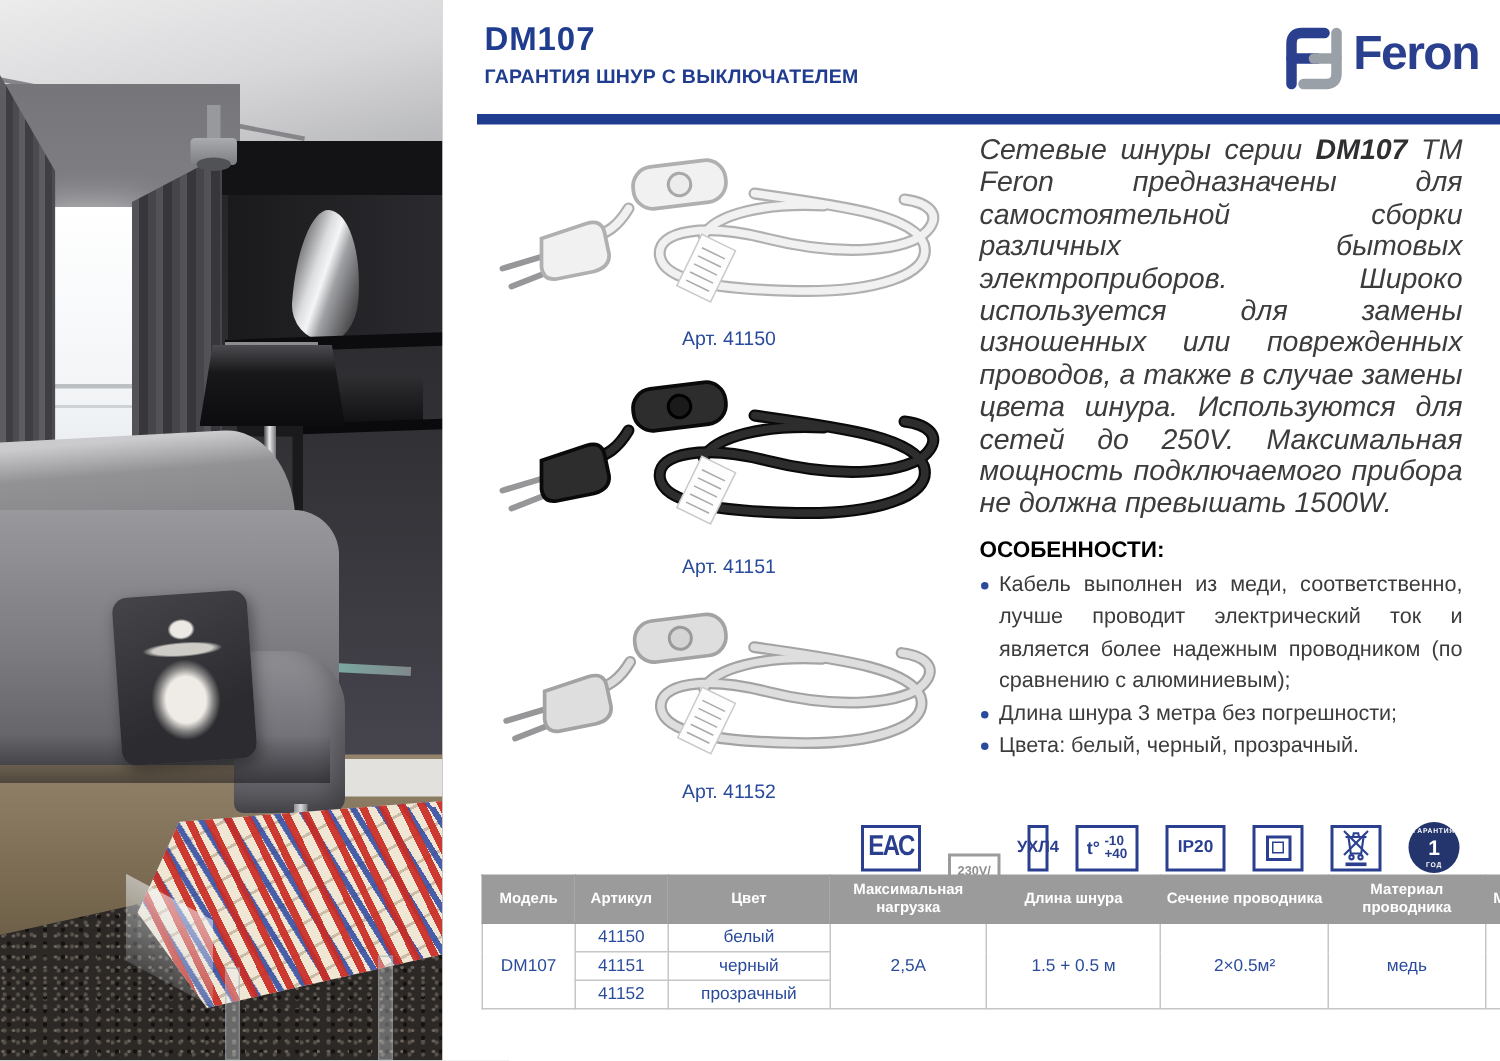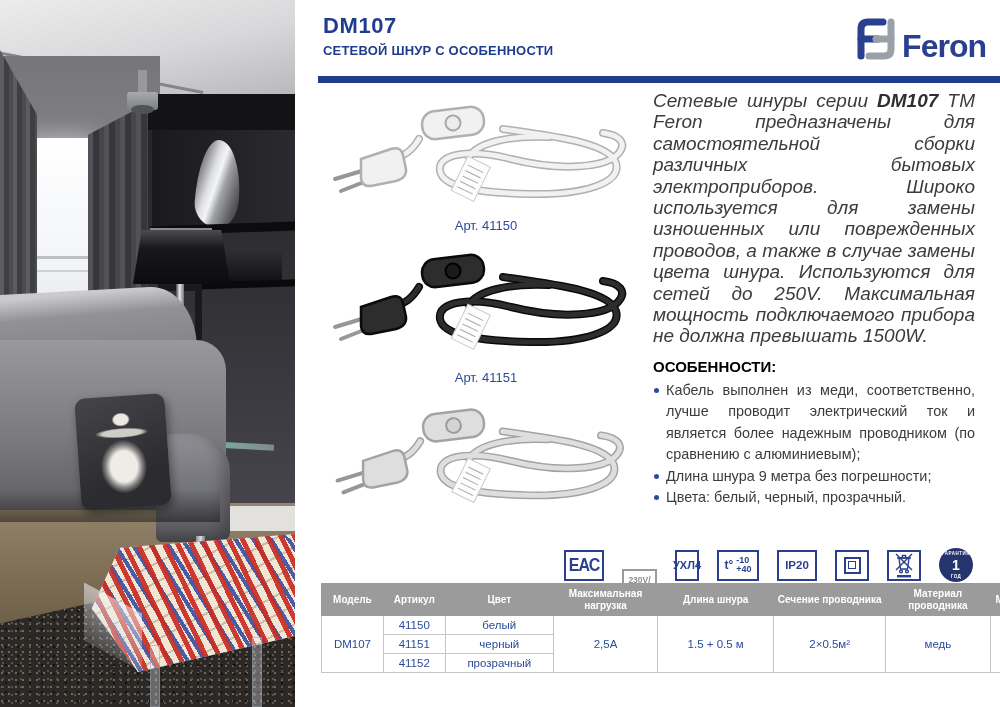--- a/index.html
+++ b/index.html
@@ -96,21 +96,21 @@
   .ph-table-leg1 { left:150px; top:645px; width:10px; height:62px; background:rgba(238,244,250,.32);
     border:1px solid rgba(150,160,170,.5); }
   .ph-table-leg2 { left:252px; top:637px; width:10px; height:70px; background:rgba(238,244,250,.32);
     border:1px solid rgba(150,160,170,.5); }
 
   
   .page { position:absolute; left:295px; top:0; width:705px; height:707px; background:#fff; }
   .page .abs { position:absolute; }
   .title { left:28px; top:13px; font-size:22px; font-weight:700; color:#203c8f; letter-spacing:.6px; }
   .subtitle { left:28px; top:43px; font-size:13px; font-weight:700; color:#203c8f; letter-spacing:.2px; }
-  .logo { right:14px; top:17px; display:flex; align-items:flex-end; gap:6px; }
+  .logo { right:14px; top:17px; display:flex; align-items:flex-start; gap:6px; }
   .brand-text { font-size:32px; font-weight:800; color:#2b3f8f; letter-spacing:-1px; }
   .rule { left:23px; top:76px; width:682px; height:7px; background:#203c8f; }
 
   .product-fig { left:24px; width:334px; }
   .product-fig svg { display:block; width:100%; height:100%; }
   .fig1 { top:92px;  height:122px; }
   .fig2 { top:238px; height:126px; }
   .fig3 { top:396px; height:118px; }
   .caption { left:24px; width:334px; text-align:center; font-size:13px; font-weight:400; color:#2a4b9b; }
   .cap1 { top:218px; } .cap2 { top:370px;text-align:center; } .cap3 { top:520px; }
@@ -126,21 +126,21 @@
     border-radius:50%; background:#2a4b9b; }
   .features li.short { text-align:left; }
 
   .icons-row { left:358px; top:547px; width:320px; height:36px; display:flex; align-items:center;
     justify-content:flex-end; gap:18px; }
   .cert { height:31px; border:2px solid #2a3f8f; color:#2a3f8f; background:#fff; display:flex;
     flex-direction:column; align-items:center; justify-content:center; font-weight:700; flex:0 0 auto; }
   .cert-eac { width:40px; font-size:16px; font-weight:800; letter-spacing:-1px; }
   .cert-eac span { transform:scaleY(1.2); }
   .cert-voltage { width:35px; border-color:#9b9b9d; color:#8e8e90; font-size:8.5px; line-height:9px;margin-top:39px; }
-  .cert-climate { width:24px; font-size:11px; }
+  .cert-climate { width:14px; font-size:11px; }
   .cert-temp { width:42px; flex-direction:row; gap:3px; }
   .cert-temp .t-sym { font-size:12px; }
   .cert-temp .t-vals { display:flex; flex-direction:column; font-size:9px; line-height:9.5px; }
   .cert-ip { width:40px; font-size:11.5px; }
   .cert-classii { width:34px; }
   .classii-outer { width:17px; height:17px; border:2px solid #2a3f8f; display:flex;
     align-items:center; justify-content:center; }
   .classii-inner { width:8px; height:8px; border:1.5px solid #2a3f8f; }
   .cert-weee { width:34px; }
   .cert-warranty { width:34px; height:34px; border:none; border-radius:50%; background:#24356e;
@@ -198,21 +198,21 @@
     <div class="ph-carpet"></div>
     <div class="ph-table-top"></div>
     <div class="ph-table-edge"></div>
     <div class="ph-table-leg1"></div>
     <div class="ph-table-leg2"></div>
   </div>
 
   <div class="page">
 
     <div class="abs title">DM107</div>
-    <div class="abs subtitle">СЕТЕВОЙ ШНУР С ОСОБЕННОСТИ</div>
+    <div class="abs subtitle">ГАРАНТИЯ ШНУР С ВЫКЛЮЧАТЕЛЕМ</div>
 
     <div class="abs logo">
       <span>
         <svg width="40" height="44" viewBox="0 0 40 44">
           <path d="M27,5 L12,5 Q5,5 5,12 L5,39" fill="none" stroke="#2b3f8f" stroke-width="7" stroke-linecap="round"></path>
           <path d="M5,22 L22,22" fill="none" stroke="#2b3f8f" stroke-width="7" stroke-linecap="round"></path>
           <path d="M13,39 L28,39 Q35,39 35,32 L35,5" fill="none" stroke="#9aa0a8" stroke-width="7" stroke-linecap="round"></path>
           <path d="M35,22 L20,22" fill="none" stroke="#9aa0a8" stroke-width="7" stroke-linecap="round"></path>
         </svg>
       </span>
@@ -317,27 +317,28 @@
           <g stroke="#a9a9ab" stroke-width="1">
             <path d="M143,74 h17"></path>
               <path d="M143,80 h17"></path>
               <path d="M143,86 h17"></path>
               <path d="M143,92 h17"></path>
               <path d="M143,98 h17"></path>
           </g>
         </g>
       </svg>
     </div>
+    <div class="abs caption cap3">Арт. 41152</div>
 
     <div class="abs textcol">
       <p class="desc"><span>Сетевые шнуры серии </span><b>DM107</b><span> ТМ Feron предназначены для самостоятельной сборки различных бытовых электроприборов. Широко используется для замены изношенных или поврежденных проводов, а также в случае замены цвета шнура. Используются для сетей до 250V. Максимальная мощность подключаемого прибора не должна превышать 1500W.</span></p>
       <div class="features-h">ОСОБЕННОСТИ:</div>
       <ul class="features">
         <li>Кабель выполнен из меди, соответственно, лучше проводит электрический ток и является более надежным проводником (по сравнению с алюминиевым);</li>
-        <li class="short">Длина шнура 9 метра без погрешности;</li>
+        <li class="short">Длина шнура 3 метра без погрешности;</li>
         <li class="short">Цвета: белый, черный, прозрачный.</li>
       </ul>
     </div>
 
     <div class="abs icons-row">
       <div class="cert cert-eac">
         <span>ЕАС</span>
       </div>
       <div class="cert cert-voltage">
         <span>230V/</span>

